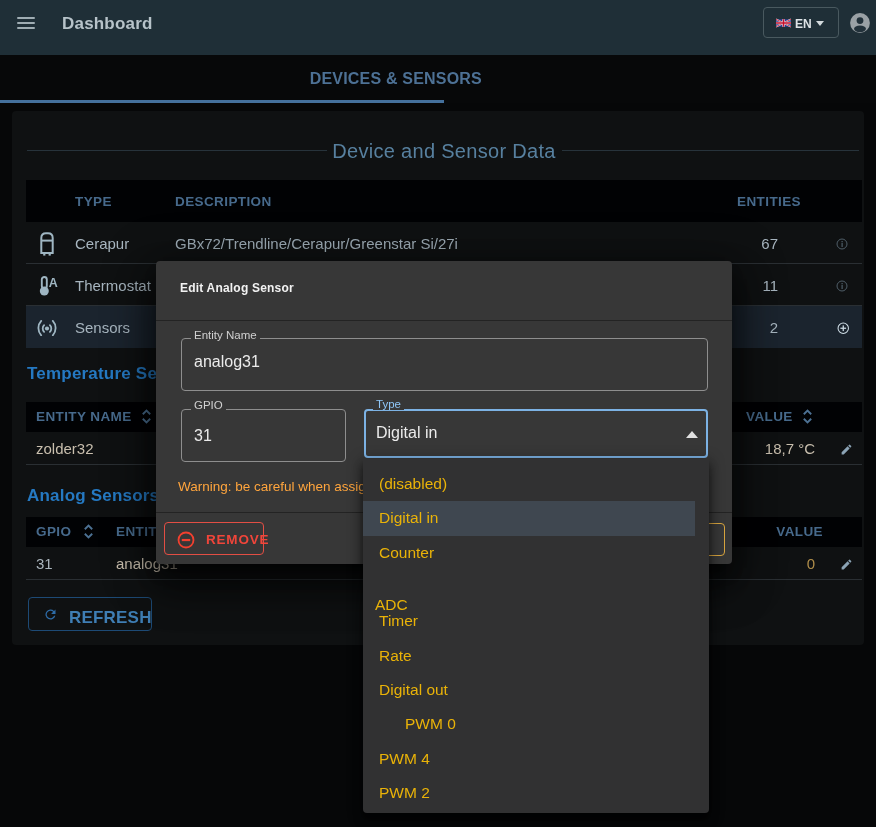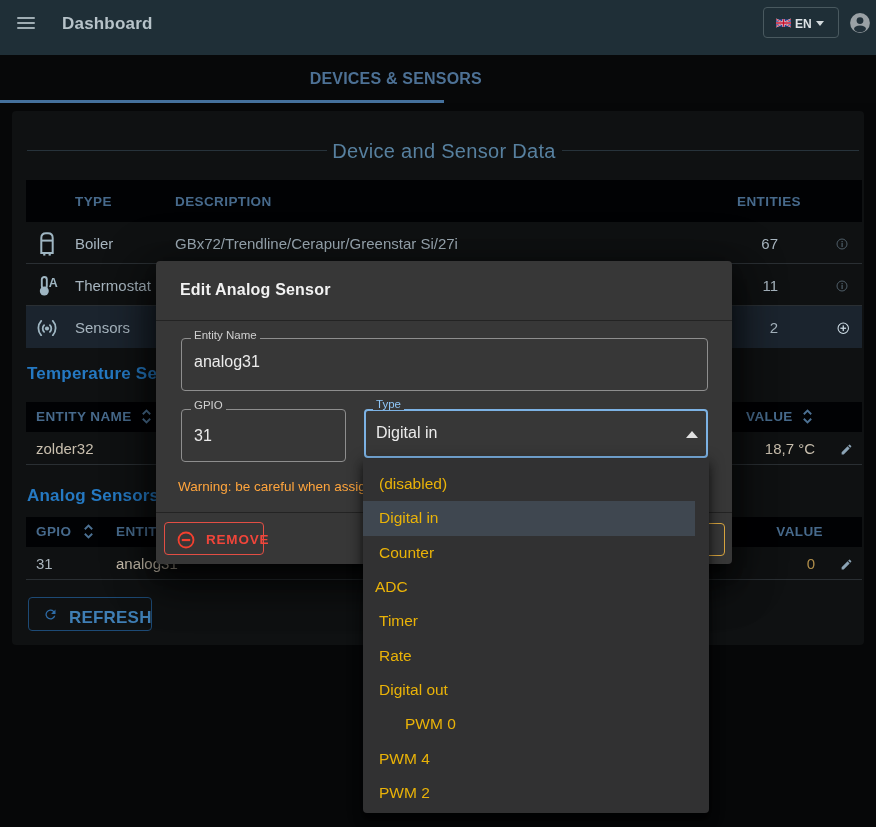--- a/index.html
+++ b/index.html
@@ -40,21 +40,21 @@
   
   .sech { position:absolute; font-size:17px; font-weight:700; color:#2579c2; letter-spacing:0.2px; }
 
   
   #refresh { left:28px; top:597px; width:124px; height:34px; border:1px solid #1d4a75; border-radius:4px; }
   #refresh span { position:absolute; left:40px; top:10px; font-size:17px; font-weight:700; letter-spacing:0.2px; color:#3f7eb4; }
 
   
   #modal { left:156px; top:261px; width:576px; height:303px; background:#373737; border-radius:4px;
            box-shadow:0 11px 15px -7px rgba(0,0,0,.5), 0 24px 38px 3px rgba(0,0,0,.45), 0 9px 46px 8px rgba(0,0,0,.4); }
-  #mtitle { left:24px; top:20px; font-size:16px; font-weight:700; color:#f2f2f2; letter-spacing:0.2px; }
+  #mtitle { left:24px; top:20px; font-size:12px; font-weight:700; color:#f2f2f2; letter-spacing:0.2px; }
   .mdiv { position:absolute; left:0; width:576px; height:1px; background:#515151; border-top:1px solid #232323; }
   .field { position:absolute; border:1px solid #8e8e8e; border-radius:4px; }
   .flabel { position:absolute; font-size:11.5px; color:#d0d0d0; background:#373737; padding:0 3px; }
   .fval { position:absolute; font-size:16px; color:#ebebeb; }
   #warn { left:22px; top:218px; font-size:13.5px; color:#ffa53d; }
   #removebtn { left:8px; top:261px; width:100px; height:33px; border:1px solid #e34e44; border-radius:4px; }
   #removebtn span { position:absolute; left:41px; top:9px; font-size:13.5px; font-weight:700; letter-spacing:0.8px; color:#f1453a; }
   #savebtn { left:482px; top:262px; width:87px; height:33px; border:1px solid #d7a43f; border-radius:4px; }
   #savebtn span { position:absolute; left:0; width:87px; top:9px; text-align:center; font-size:13.5px; font-weight:700; letter-spacing:0.8px; color:#d7a43f; }
 
@@ -104,21 +104,21 @@
   <div class="th" style="left:75px;top:194px;">TYPE</div>
   <div class="th" style="left:175px;top:194px;">DESCRIPTION</div>
   <div class="th" style="left:660px;top:194px;width:141px;text-align:right;">ENTITIES</div>
 
   <svg class="abs" style="left:40px;top:231.5px" width="14" height="24" viewBox="0 0 14 24">
     <path d="M1.3 21 V5.9 Q1.3 1.2 6 1.2 H8 Q12.7 1.2 12.7 5.9 V21 Z" fill="none" stroke="#9fb6c2" stroke-width="2"></path>
     <line x1="1.3" y1="8.6" x2="12.7" y2="8.6" stroke="#9fb6c2" stroke-width="2"></line>
     <line x1="4.3" y1="21" x2="4.3" y2="23.6" stroke="#9fb6c2" stroke-width="2.2"></line>
     <line x1="9.7" y1="21" x2="9.7" y2="23.6" stroke="#9fb6c2" stroke-width="2.2"></line>
   </svg>
-  <div class="cell" style="left:75px;top:235px;">Boiler</div>
+  <div class="cell" style="left:75px;top:235px;">Cerapur</div>
   <div class="cell" style="left:175px;top:235px;color:#9fadb7;">GBx72/Trendline/Cerapur/Greenstar Si/27i</div>
   <div class="cell" style="left:678px;top:235px;width:100px;text-align:right;">67</div>
   <svg class="abs" style="left:836px;top:238px" width="12" height="12" viewBox="0 0 24 24">
     <circle cx="12" cy="12" r="10" fill="none" stroke="#4f5e68" stroke-width="2"></circle>
     <rect x="11" y="10" width="2.4" height="8" fill="#4f5e68"></rect>
     <rect x="11" y="6" width="2.4" height="2.6" fill="#4f5e68"></rect>
   </svg>
   <div class="rowline" style="left:26px;top:263px;width:836px;"></div>
 
   <svg class="abs" style="left:36.5px;top:276px" width="21" height="20" viewBox="0 0 21 20">
@@ -223,21 +223,21 @@
         <rect x="6.4" y="10.6" width="11.2" height="2.9" fill="#f3402f"></rect>
       </svg>
       <span>REMOVE</span>
     </div>
   </div>
 
   <div id="menu" class="abs">
     <div class="mitem" style="top:8px;">(disabled)</div>
     <div class="mitem" style="top:42.3px;background:#3f4750;">Digital in</div>
     <div class="mitem" style="top:76.7px;">Counter</div>
-    <div class="mitem" style="top:111px;padding-left:12px;">ADC</div>
+    <div class="mitem" style="top:129px;padding-left:12px;">ADC</div>
     <div class="mitem" style="top:145.3px;">Timer</div>
     <div class="mitem" style="top:179.7px;">Rate</div>
     <div class="mitem" style="top:214px;">Digital out</div>
     <div class="mitem" style="top:248.3px;margin-left:26px;">PWM 0</div>
     <div class="mitem" style="top:282.7px;">PWM 4</div>
     <div class="mitem" style="top:317px;">PWM 2</div>
   </div>
 
 </div>
 

